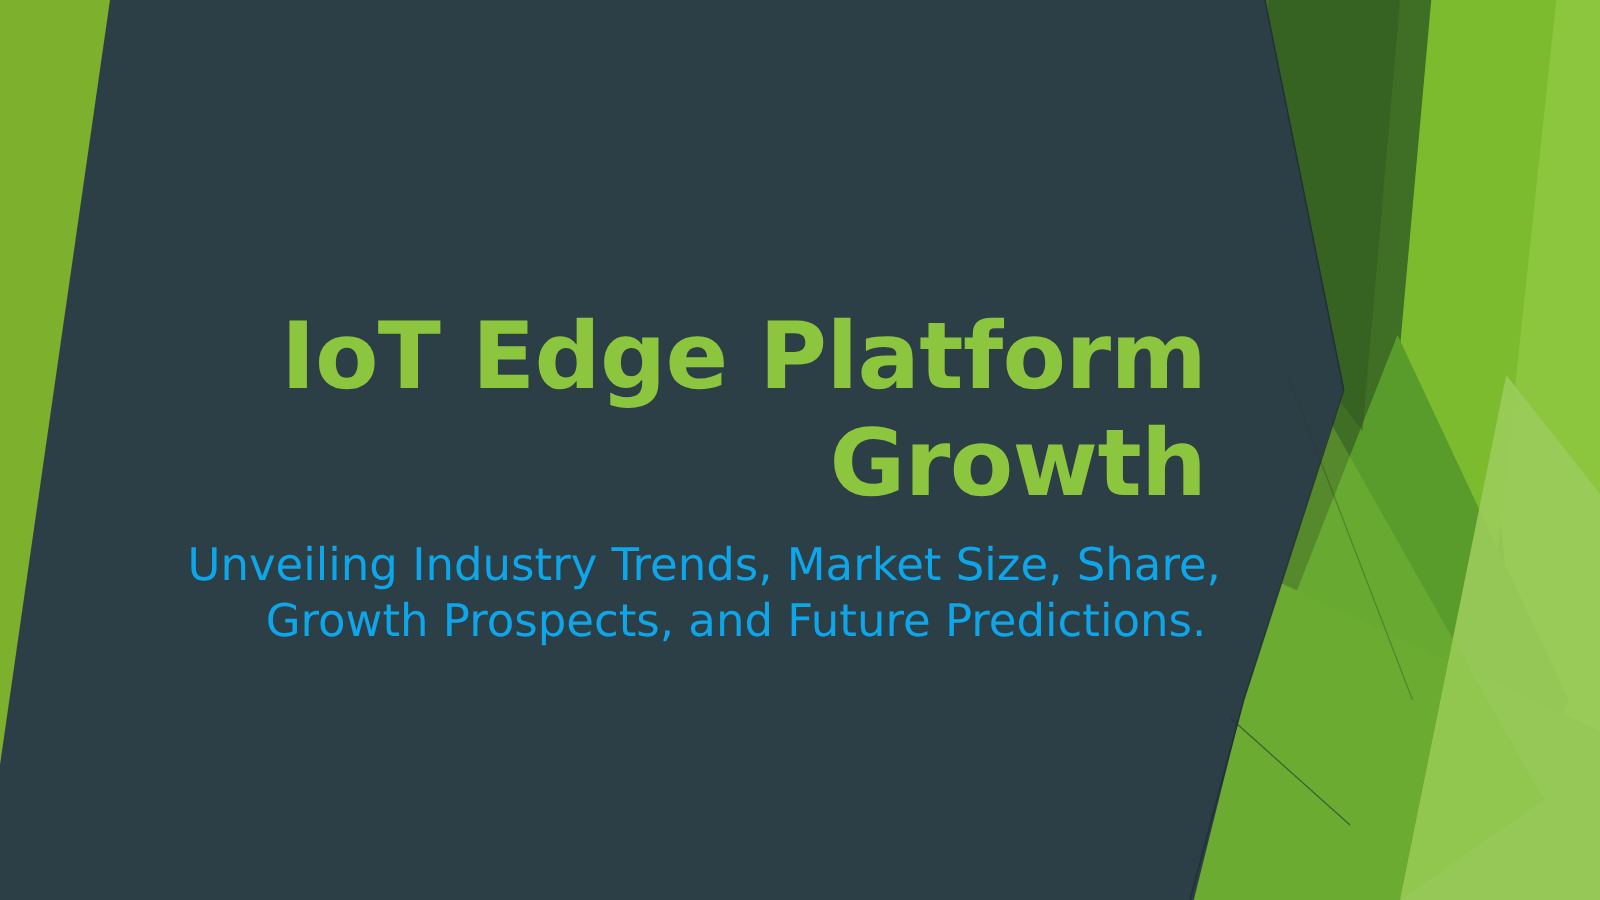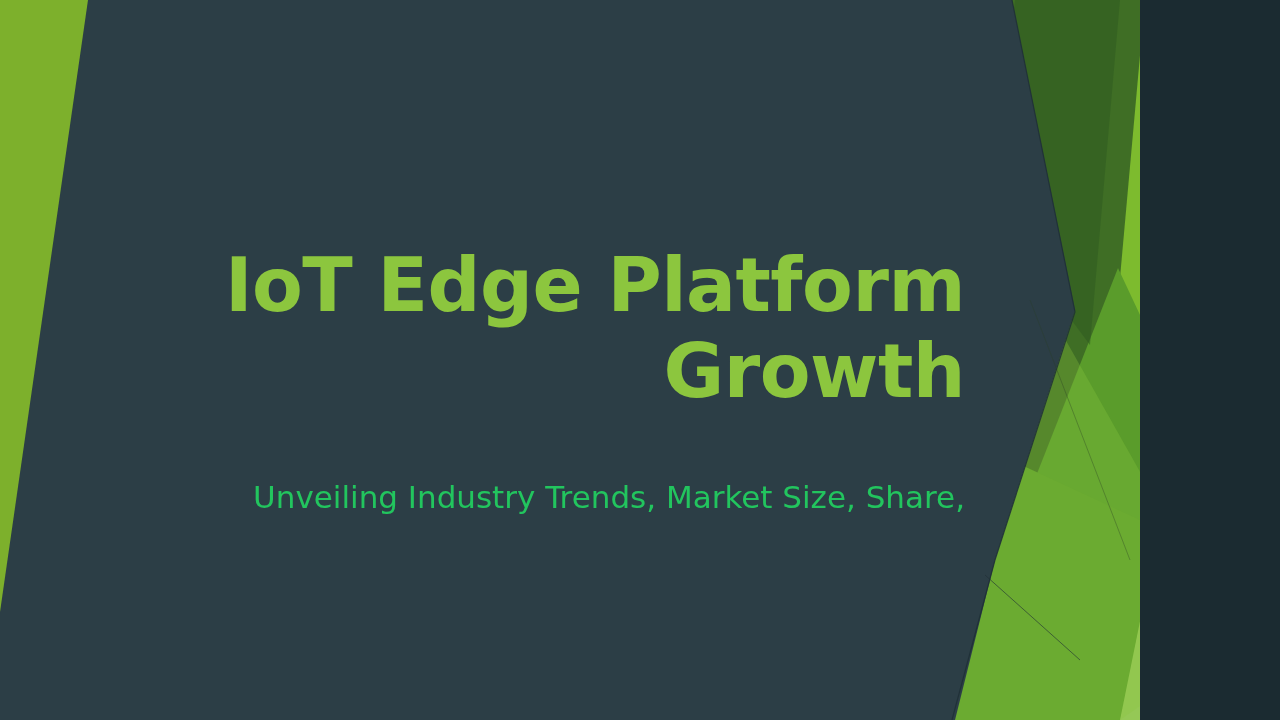--- a/index.html
+++ b/index.html
@@ -2,21 +2,21 @@
 <html><head>
 <meta charset="utf-8">
 <style>
   html, body {
     margin: 0;
     padding: 0;
     background: #1b2b31;
   }
   #slide {
     position: relative;
-    width: 1140px;
+    width: 1280px;
     height: 720px;
     overflow: hidden;
     background: #2c3e46;
     font-family: "DejaVu Sans", "Liberation Sans", sans-serif;
   }
   #bg-art {
     position: absolute;
     top: 0;
     left: 0;
     width: 1280px;
@@ -48,26 +48,25 @@
   }
   #subtitle-block {
     position: absolute;
     left: 150px;
     top: 430px;
     width: 815px;
     text-align: right;
   }
   .subtitle-line {
     display: block;
-    color: #22c55e;
-    font-size: 31px;
+    color: #0ea5e9;
+    font-size: 36px;
     line-height: 45px;
     font-weight: normal;
     white-space: nowrap;
-    margin-top: 45px;
   }
 </style>
 </head>
 <body>
 
 <div id="slide">
 
   <svg id="bg-art" viewBox="0 0 1280 720" preserveAspectRatio="none">
 
     <rect x="0" y="0" width="1280" height="720" fill="#2c3e46"></rect>
@@ -102,17 +101,18 @@
 
   <div id="text-layer">
 
     <div id="title-block">
       <span class="title-line">IoT Edge Platform</span>
       <span class="title-line">Growth</span>
     </div>
 
     <div id="subtitle-block">
       <span class="subtitle-line">Unveiling Industry Trends, Market Size, Share,</span>
+      <span class="subtitle-line">Growth Prospects, and Future Predictions.</span>
     </div>
 
   </div>
 
 </div>
 
 </body></html>

